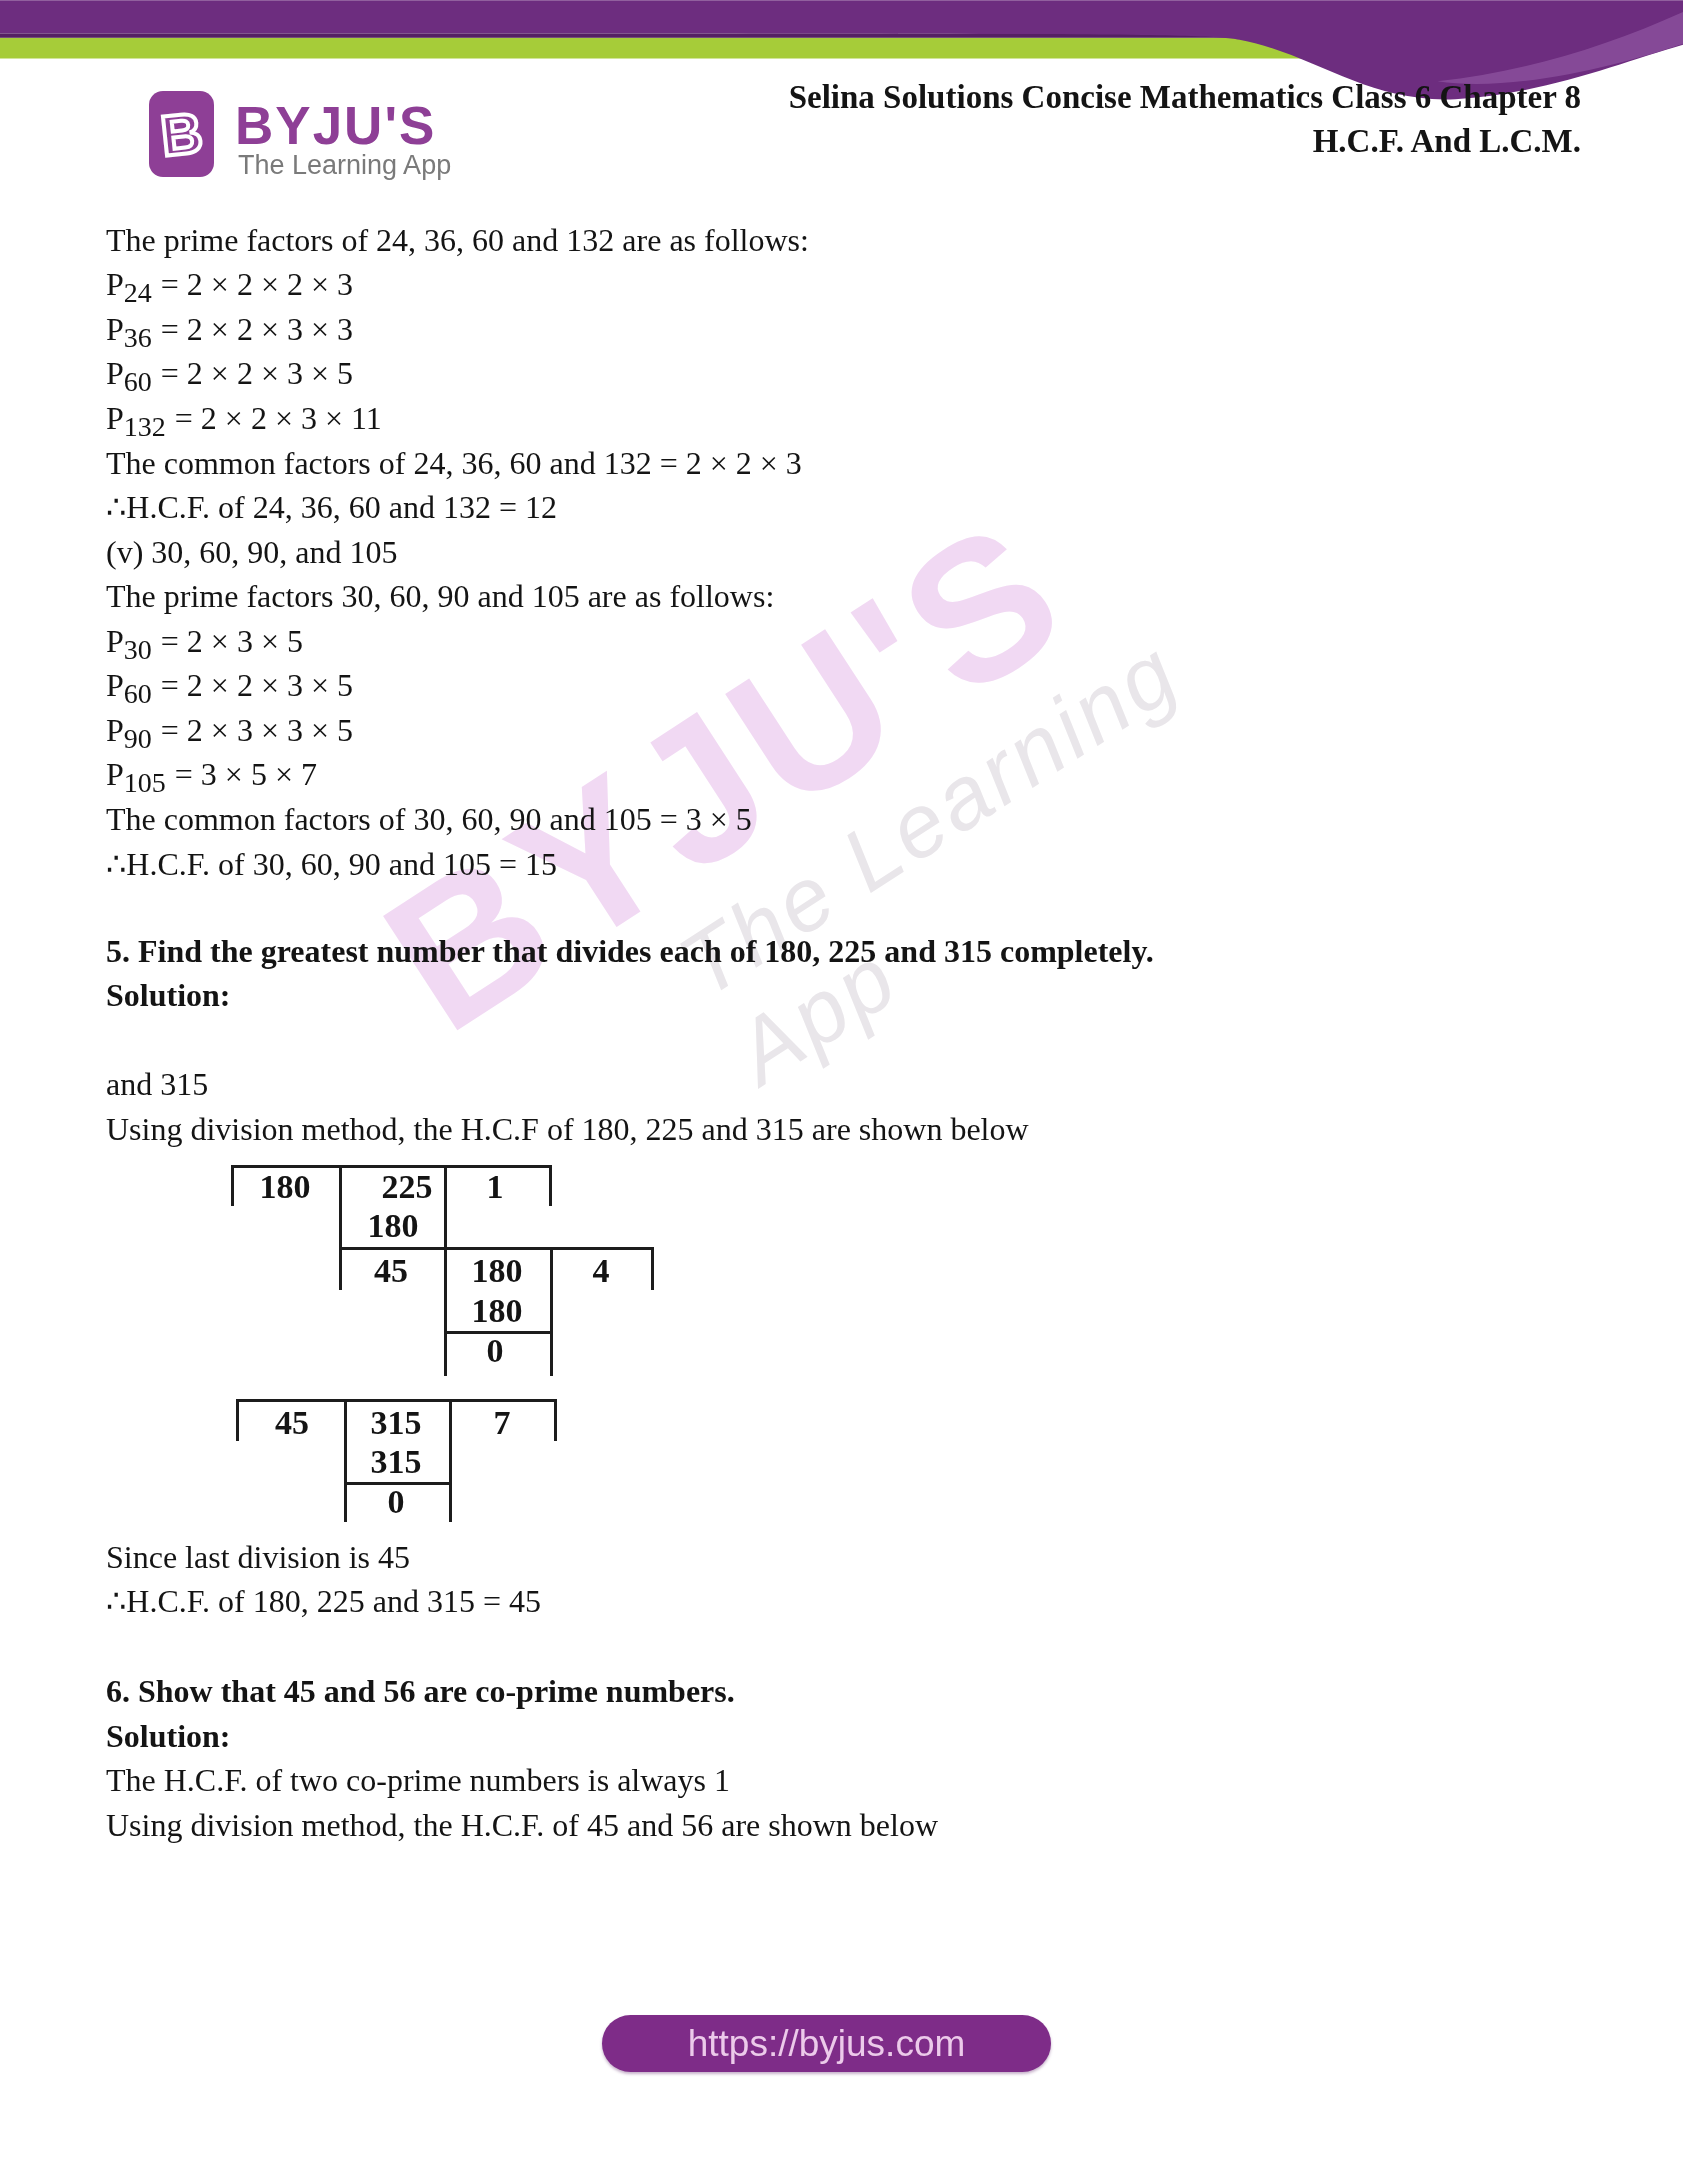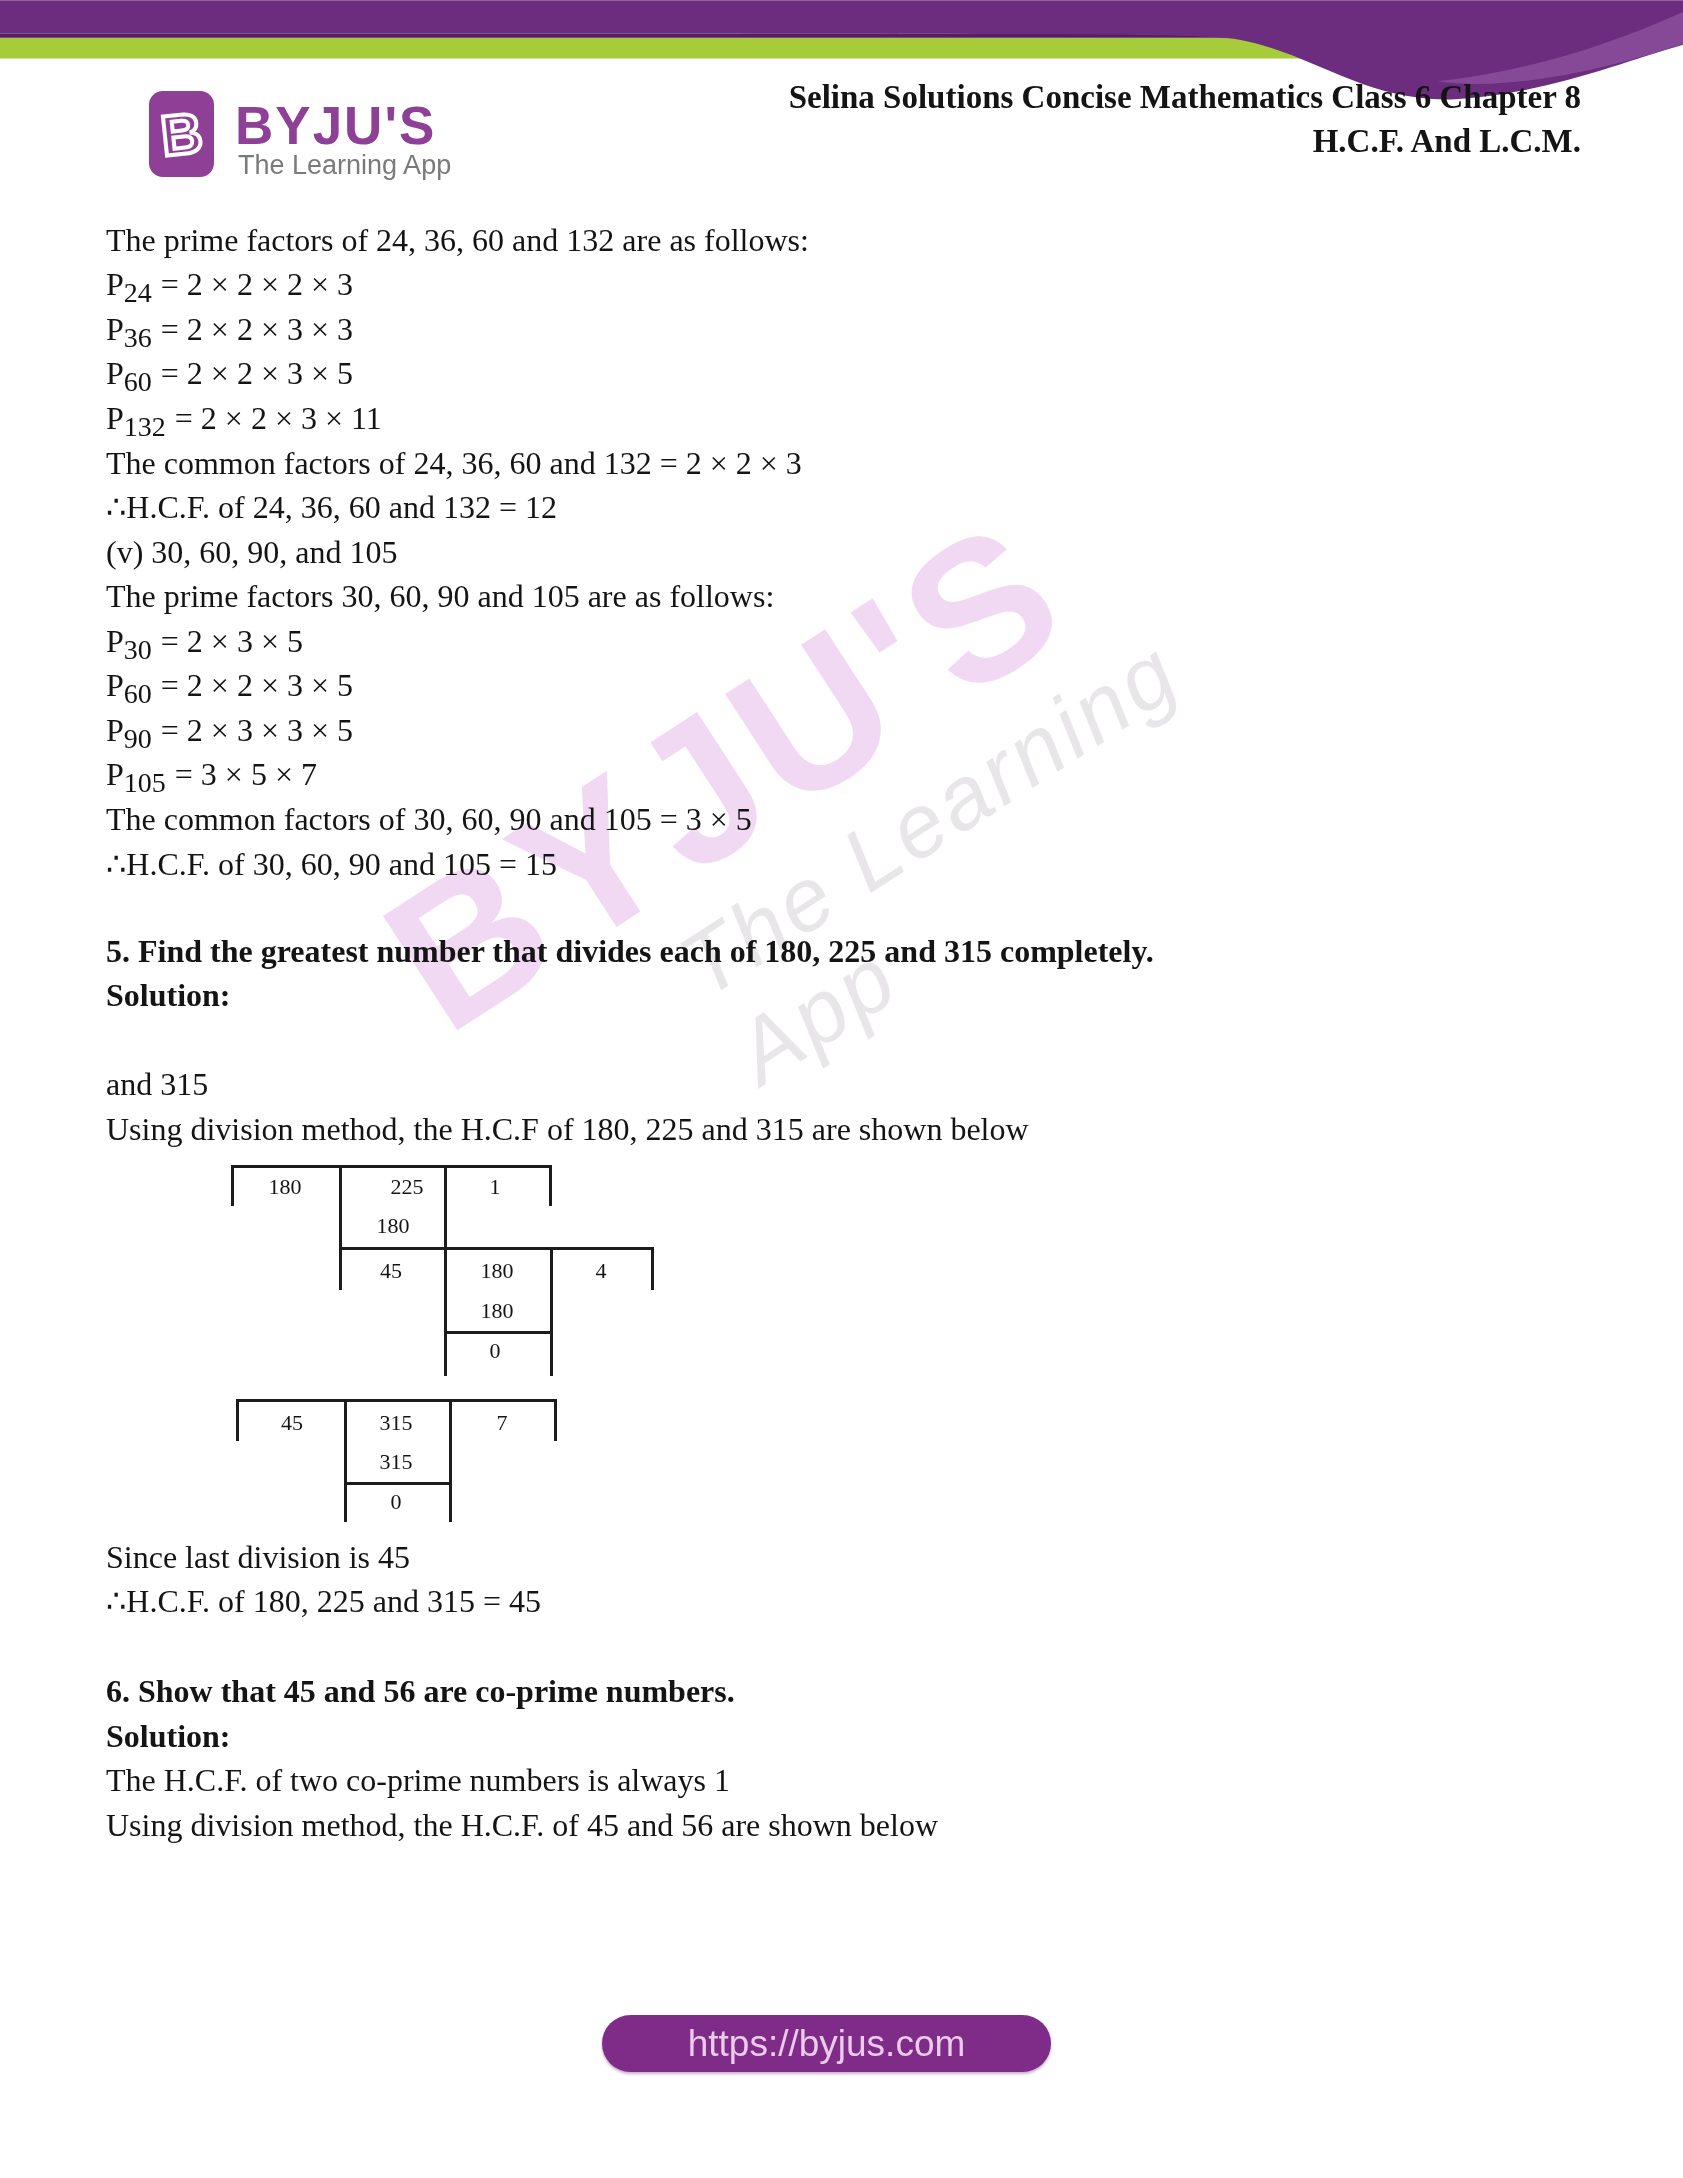--- a/index.html
+++ b/index.html
@@ -27,21 +27,21 @@
   .wm-tag{font-family:"Liberation Sans","DejaVu Sans",sans-serif;font-style:italic;font-size:89px;
           color:#e9e6ea;margin:-8px 0 0 238px;letter-spacing:4px;}
   
   .line{position:absolute;left:106px;font-size:32px;line-height:40px;white-space:nowrap;z-index:2;text-align:center;}
   .bold{font-weight:bold;}
   sub.sub{font-size:28px;line-height:0;}
   .expr{margin-left:9px;}
   
   .dtable{position:absolute;z-index:2;}
   .tl{position:absolute;background:#1c1c1c;}
-  .tcell{position:absolute;transform:translate(-50%,-50%);font-size:22px;white-space:nowrap;}
+  .tcell{position:absolute;transform:translate(-50%,-50%);font-size:34px;white-space:nowrap;font-weight:bold;}
   
   .footer-btn{position:absolute;left:602px;top:2015px;width:449px;height:57px;background:#7e2c88;
               border-radius:30px;display:flex;align-items:center;justify-content:center;z-index:2;
               box-shadow:0 2px 3px rgba(90,30,100,0.35);cursor:pointer;}
   .footer-btn span{font-family:"Liberation Sans","DejaVu Sans",sans-serif;font-size:37px;color:#eccaea;}
 </style>
 </head>
 <body>
 
 <div class="page">

